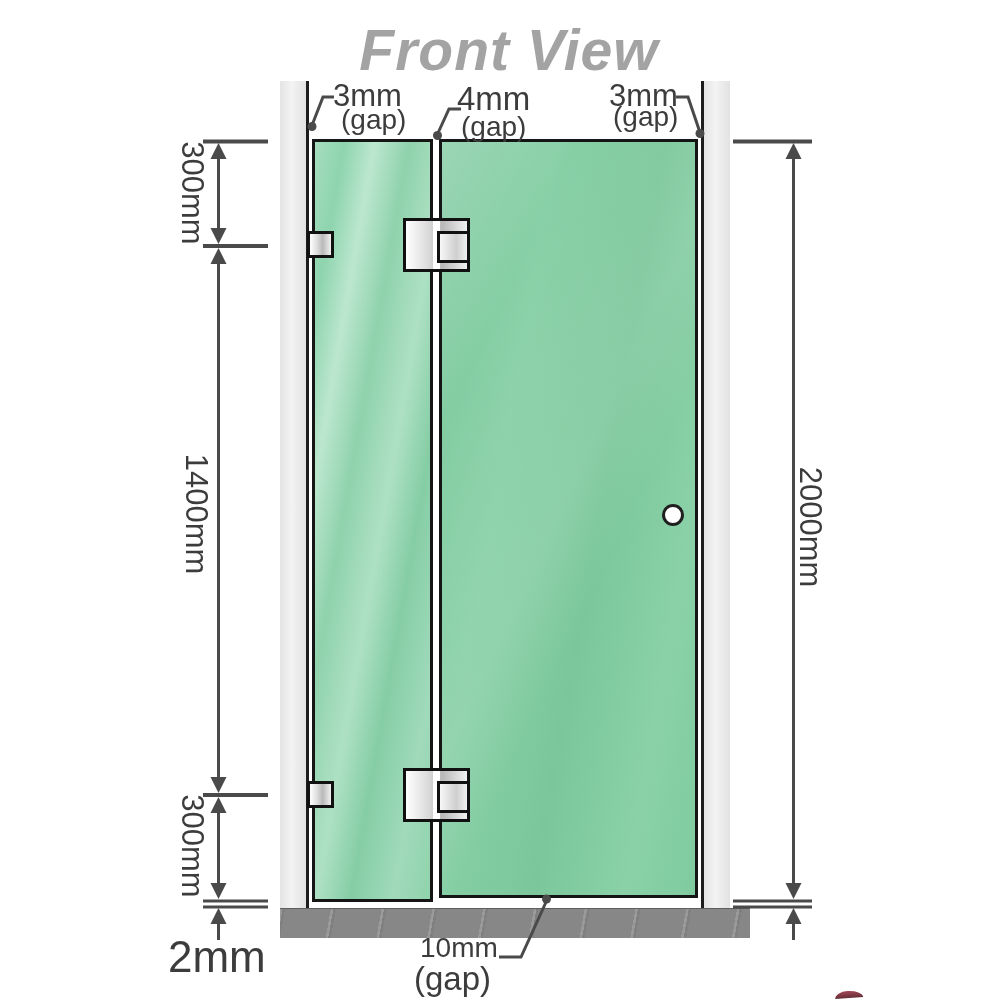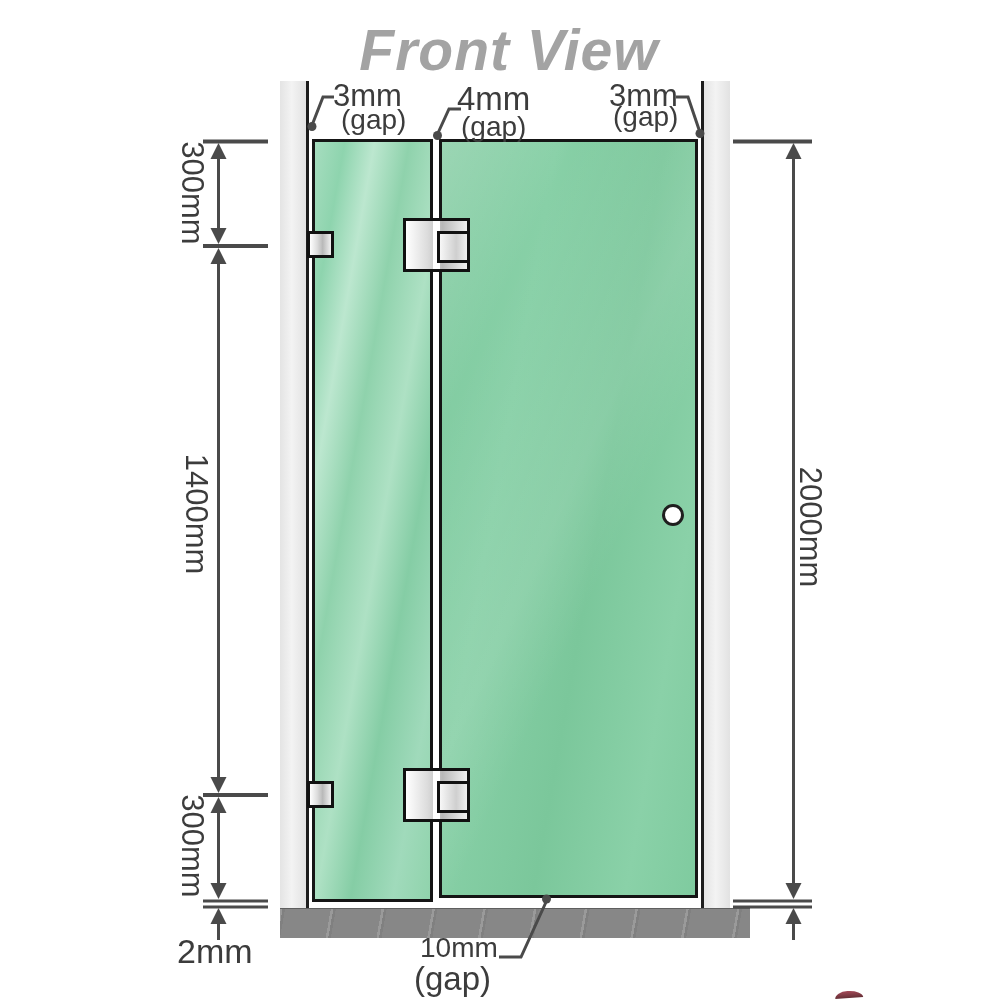--- a/index.html
+++ b/index.html
@@ -148,19 +148,19 @@
   <div class="lbl" style="left:461px;top:112px;font-size:28px;">(gap)</div>
 
   <div class="lbl" style="left:609px;top:80px;font-size:31px;">3mm</div>
   <div class="lbl" style="left:613px;top:102px;font-size:28px;">(gap)</div>
 
   <div class="vlabel" style="left:192px;top:193px;">300mm</div>
   <div class="vlabel" style="left:196px;top:514px;">1400mm</div>
   <div class="vlabel" style="left:192px;top:846px;">300mm</div>
   <div class="vlabel" style="left:810px;top:527px;">2000mm</div>
 
-  <div class="lbl" style="left:177px;top:934px;font-size:34px;">2mm</div>
+  <div class="lbl" style="left:168px;top:934px;font-size:44px;">2mm</div>
   <div class="lbl" style="left:420px;top:933px;font-size:28px;">10mm</div>
   <div class="lbl" style="left:414px;top:962px;font-size:33px;">(gap)</div>
 
   <div class="sliver"></div>
 
 </div>
 
 </body></html>

